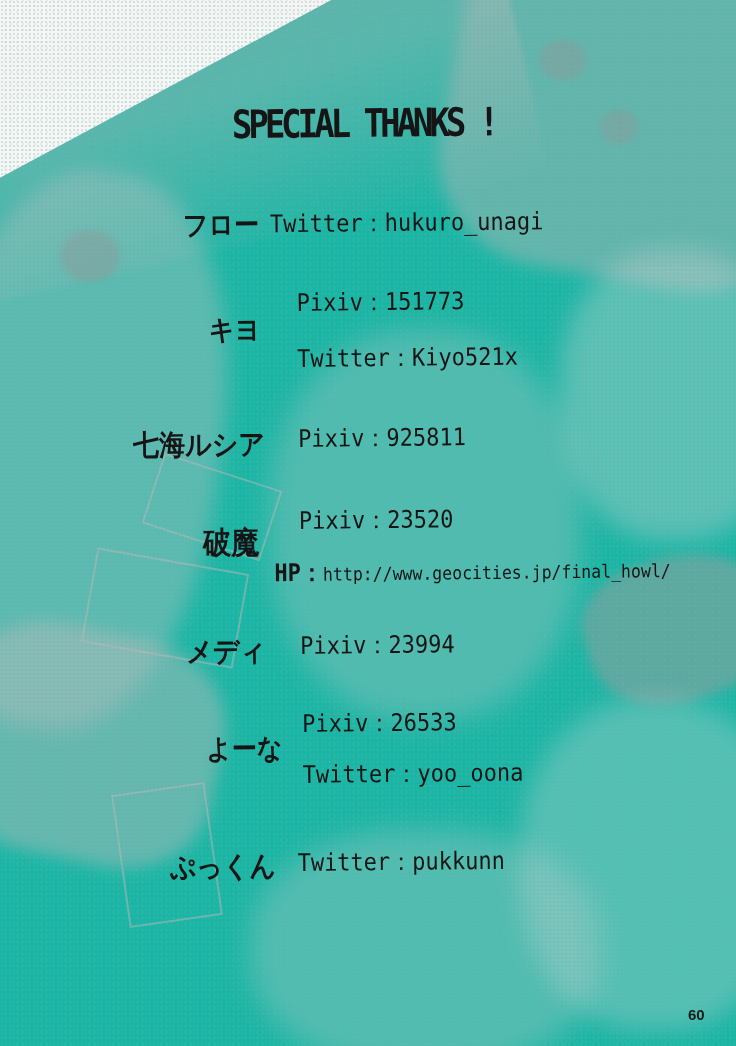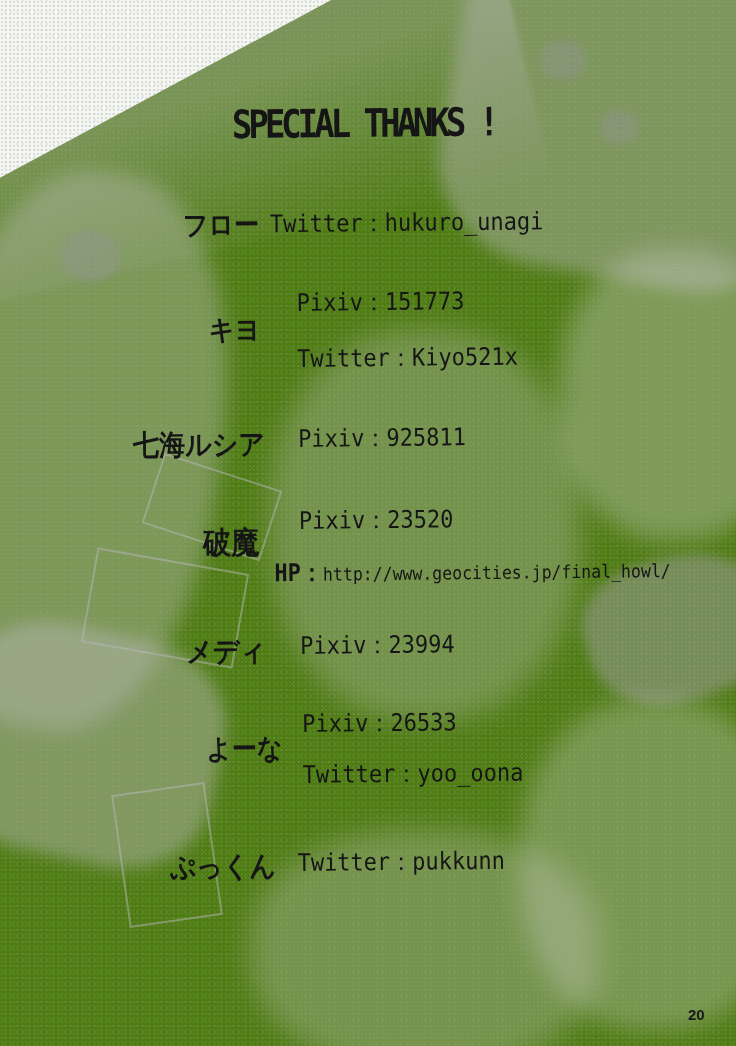--- a/index.html
+++ b/index.html
@@ -1,20 +1,20 @@
 <!DOCTYPE html>
 <html><head>
 <meta charset="utf-8">
 <style>
   html,body { margin:0; padding:0; background:#888; }
   .page {
     position:relative;
     width:736px; height:1046px;
     margin:0 auto;
-    background:#4d7c0f;
+    background:#14b8a6;
     overflow:hidden;
     font-family:"DejaVu Sans Mono","Liberation Mono",monospace;
     color:#151515;
   }
   
   .art, .art * { position:absolute; }
   .blob { border-radius:45%; }
   .b-topleft {
     left:-120px; top:-90px; width:640px; height:340px;
     transform:rotate(-13deg);
@@ -164,15 +164,15 @@
 
     <div class="label" style="left:204px; top:729px; font-size:25px;">よーな</div>
     <div class="line" style="left:300px; top:707px;">Pixiv：26533</div>
     <div class="line" style="left:300px; top:758px;">Twitter：yoo_oona</div>
 
     <div class="label" style="left:166px; top:846px; font-size:26px;">ぷっくん</div>
     <div class="line" style="left:294px; top:846px;">Twitter：pukkunn</div>
 
   </div>
 
-  <div class="pagenum">20</div>
+  <div class="pagenum">60</div>
 
 </div>
 
 </body></html>

